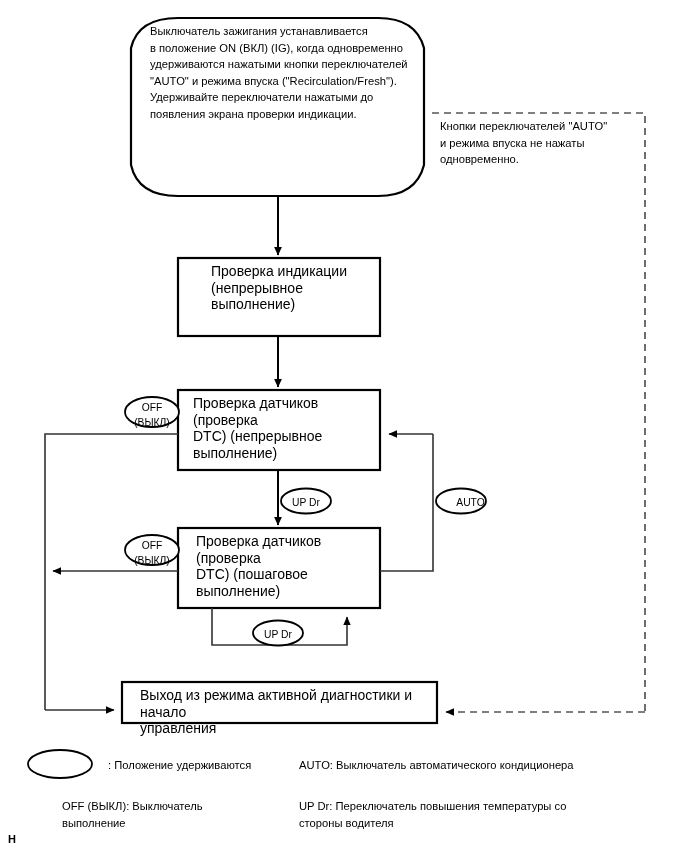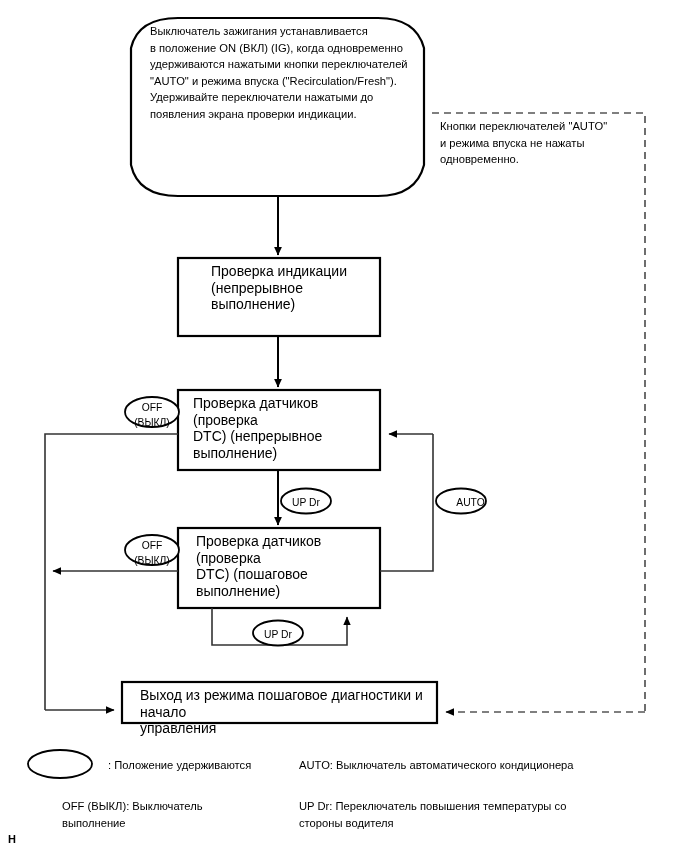--- a/index.html
+++ b/index.html
@@ -136,21 +136,21 @@
   <div class="node-text" style="left:211px; top:263px; width:165px;">Проверка индикации
 (непрерывное выполнение)</div>
 
   <div class="node-text" style="left:193px; top:395px; width:180px;">Проверка датчиков (проверка
 DTC) (непрерывное
 выполнение)</div>
 
   <div class="node-text" style="left:196px; top:533px; width:182px;">Проверка датчиков (проверка
 DTC) (пошаговое выполнение)</div>
 
-  <div class="node-text" style="left:140px; top:687px; width:290px;">Выход из режима пошаговое диагностики и начало
+  <div class="node-text" style="left:140px; top:687px; width:290px;">Выход из режима активной диагностики и начало
 управления</div>
 
   <div class="pill-label" style="left:122px; top:400px; width:60px;">OFF
 (ВЫКЛ)</div>
 
   <div class="pill-label" style="left:122px; top:538px; width:60px;">OFF
 (ВЫКЛ)</div>
 
   <div class="pill-label" style="left:281px; top:495px; width:50px;">UP Dr</div>
 

